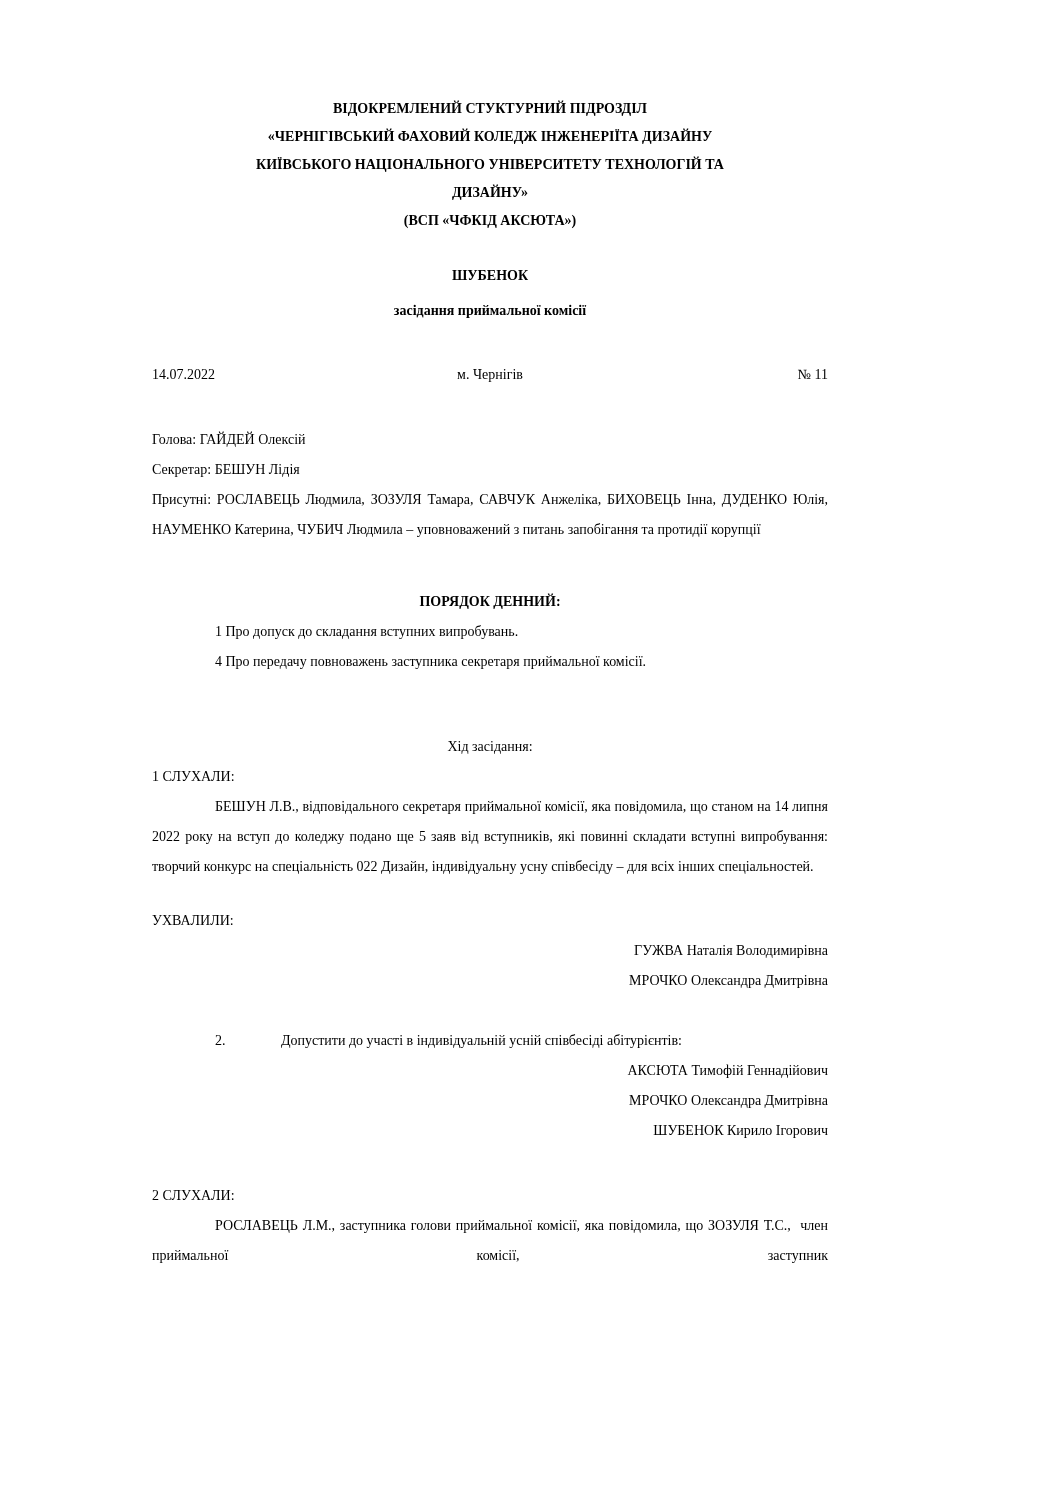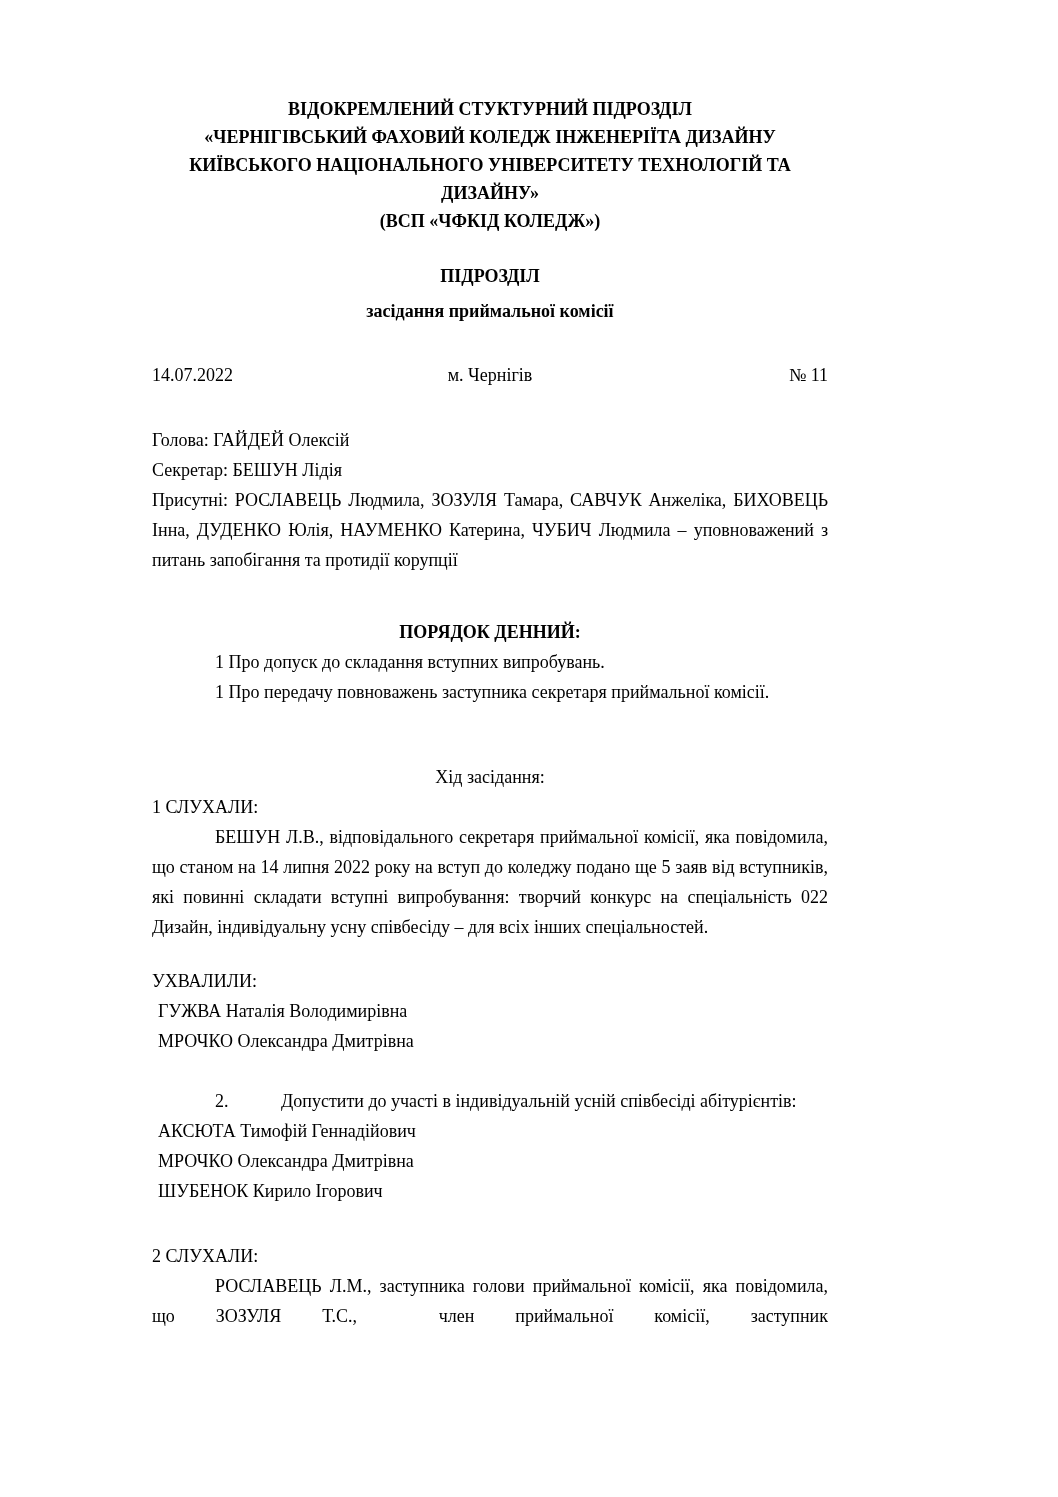--- a/index.html
+++ b/index.html
@@ -9,21 +9,21 @@
   }
   .page {
     position: relative;
     width: 904px;
     height: 1497px;
     box-sizing: border-box;
     padding: 95px 76px 40px 152px;
     background: #ffffff;
     color: #000000;
     font-family: "Liberation Serif", serif;
-    font-size: 18px;
+    font-size: 14px;
     line-height: 30px;
     overflow: hidden;
   }
   p, div { margin: 0; }
 
   .doc-header {
     text-align: center;
     font-weight: bold;
     line-height: 28px;
   }
@@ -62,54 +62,54 @@
   .proceedings-title {
     margin-top: 55px;
     text-align: center;
   }
   .indent-first { text-indent: 63px; }
 
   .resolved-label { margin-top: 24px; }
   .res-line { padding-left: 63px; }
   .res-num { display: inline-block; width: 66px; }
   .gap-top { margin-top: 30px; }
-  .name-line { padding-left: 6px; }
+  .name-line { padding-left: 6px; text-align: right; }
   .heard2-label { margin-top: 35px; }
 </style>
 </head>
 <body>
 
 <div class="page">
 
   <div class="doc-header">
     <div>ВІДОКРЕМЛЕНИЙ СТУКТУРНИЙ ПІДРОЗДІЛ</div>
     <div>«ЧЕРНІГІВСЬКИЙ ФАХОВИЙ КОЛЕДЖ ІНЖЕНЕРІЇТА ДИЗАЙНУ</div>
     <div>КИЇВСЬКОГО НАЦІОНАЛЬНОГО УНІВЕРСИТЕТУ ТЕХНОЛОГІЙ ТА</div>
     <div>ДИЗАЙНУ»</div>
-    <div>(ВСП «ЧФКІД КОЛЕДЖ»)</div>
+    <div>(ВСП «ЧФКІД АКСЮТА»)</div>
   </div>
 
-  <div class="doc-title">ПІДРОЗДІЛ</div>
+  <div class="doc-title">ШУБЕНОК</div>
   <div class="doc-subtitle">засідання приймальної комісії</div>
 
   <div class="meta-row">
     <span class="meta-date">14.07.2022</span>
     <span class="meta-place">м. Чернігів</span>
     <span class="meta-number">№ 11</span>
   </div>
 
   <div class="officials">
     <div>Голова: ГАЙДЕЙ Олексій</div>
     <div>Секретар: БЕШУН Лідія</div>
     <p class="justify">Присутні: РОСЛАВЕЦЬ Людмила, ЗОЗУЛЯ Тамара, САВЧУК Анжеліка, БИХОВЕЦЬ Інна, ДУДЕНКО Юлія, НАУМЕНКО Катерина, ЧУБИЧ Людмила – уповноважений з питань запобігання та протидії корупції</p>
   </div>
 
   <div class="agenda-title">ПОРЯДОК ДЕННИЙ:</div>
   <div class="hang-indent">1 Про допуск до складання вступних випробувань.</div>
-  <div class="hang-indent">1 Про передачу повноважень заступника секретаря приймальної комісії.</div>
+  <div class="hang-indent">4 Про передачу повноважень заступника секретаря приймальної комісії.</div>
 
   <div class="proceedings-title">Хід засідання:</div>
 
   <div>1 СЛУХАЛИ:</div>
   <p class="justify indent-first">БЕШУН Л.В., відповідального секретаря приймальної комісії, яка повідомила, що станом на 14 липня 2022 року на вступ до коледжу подано ще 5 заяв від вступників, які повинні складати вступні випробування: творчий конкурс на спеціальність 022 Дизайн, індивідуальну усну співбесіду – для всіх інших спеціальностей.</p>
 
   <div class="resolved-label">УХВАЛИЛИ:</div>
 
   <div class="name-line">ГУЖВА Наталія Володимирівна</div>
   <div class="name-line">МРОЧКО Олександра Дмитрівна</div>

